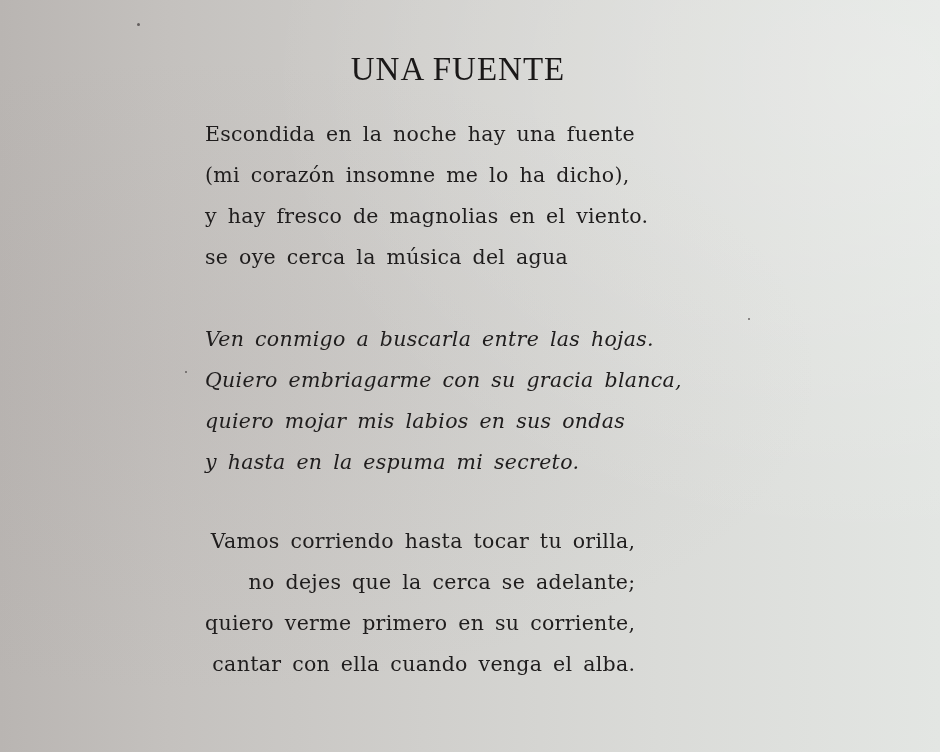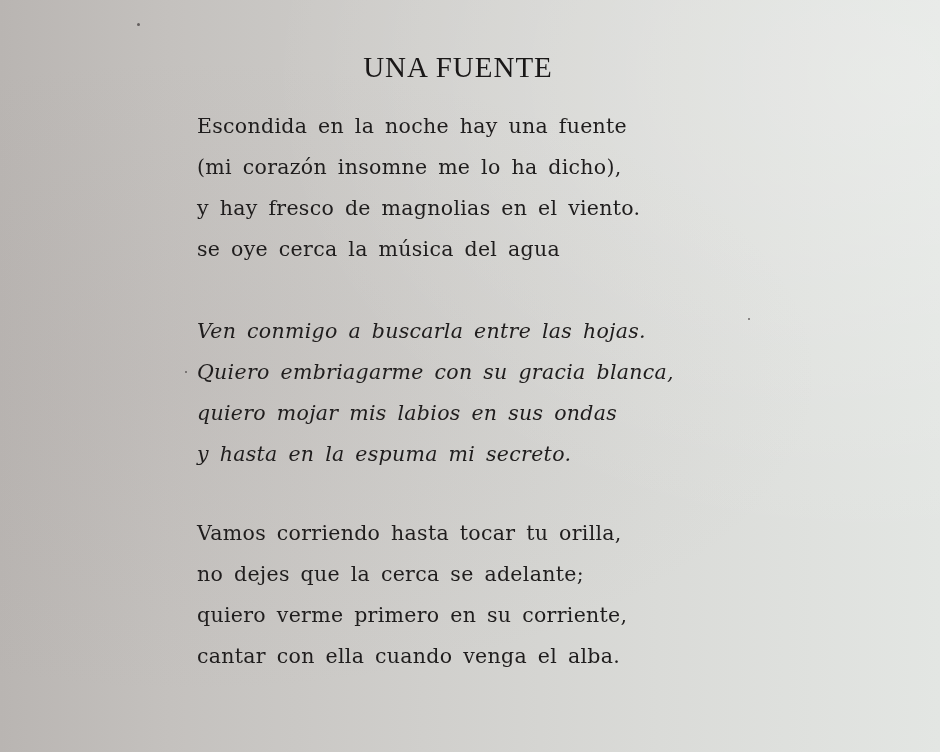--- a/index.html
+++ b/index.html
@@ -26,36 +26,36 @@
         radial-gradient(ellipse at 20% 50%, rgba(160,150,150,0.10) 0%, rgba(0,0,0,0) 60%),
         radial-gradient(ellipse at 95% 10%, rgba(255,255,255,0.25) 0%, rgba(255,255,255,0) 50%);
       pointer-events: none;
     }
     .poem-title {
       position: absolute;
       left: 0;
       width: 916px;
       top: 14px;
       text-align: center;
-      font-size: 29px;
+      font-size: 33px;
       letter-spacing: 1px;
       color: #1a1818;
       font-family: "Liberation Serif", "DejaVu Serif", serif;
       font-weight: normal;
       margin-top: 37px;
     }
     .stanza {
       position: absolute;
       left: 189px;
-      margin: 8px;
+      margin: 16px;
       padding: 0;
     }
     .stanza-1 { top: 98px; }
     .stanza-2 { top: 303px; font-style: italic; }
-    .stanza-3 { top: 505px; }
+    .stanza-3 { top: 505px; text-align: right; }
     .verse {
       display: block;
       height: 41px;
       line-height: 41px;
       font-size: 20.5px;
       word-spacing: 4px;
       letter-spacing: 0.3px;
       white-space: nowrap;
       color: #1f1d1d;
     }

